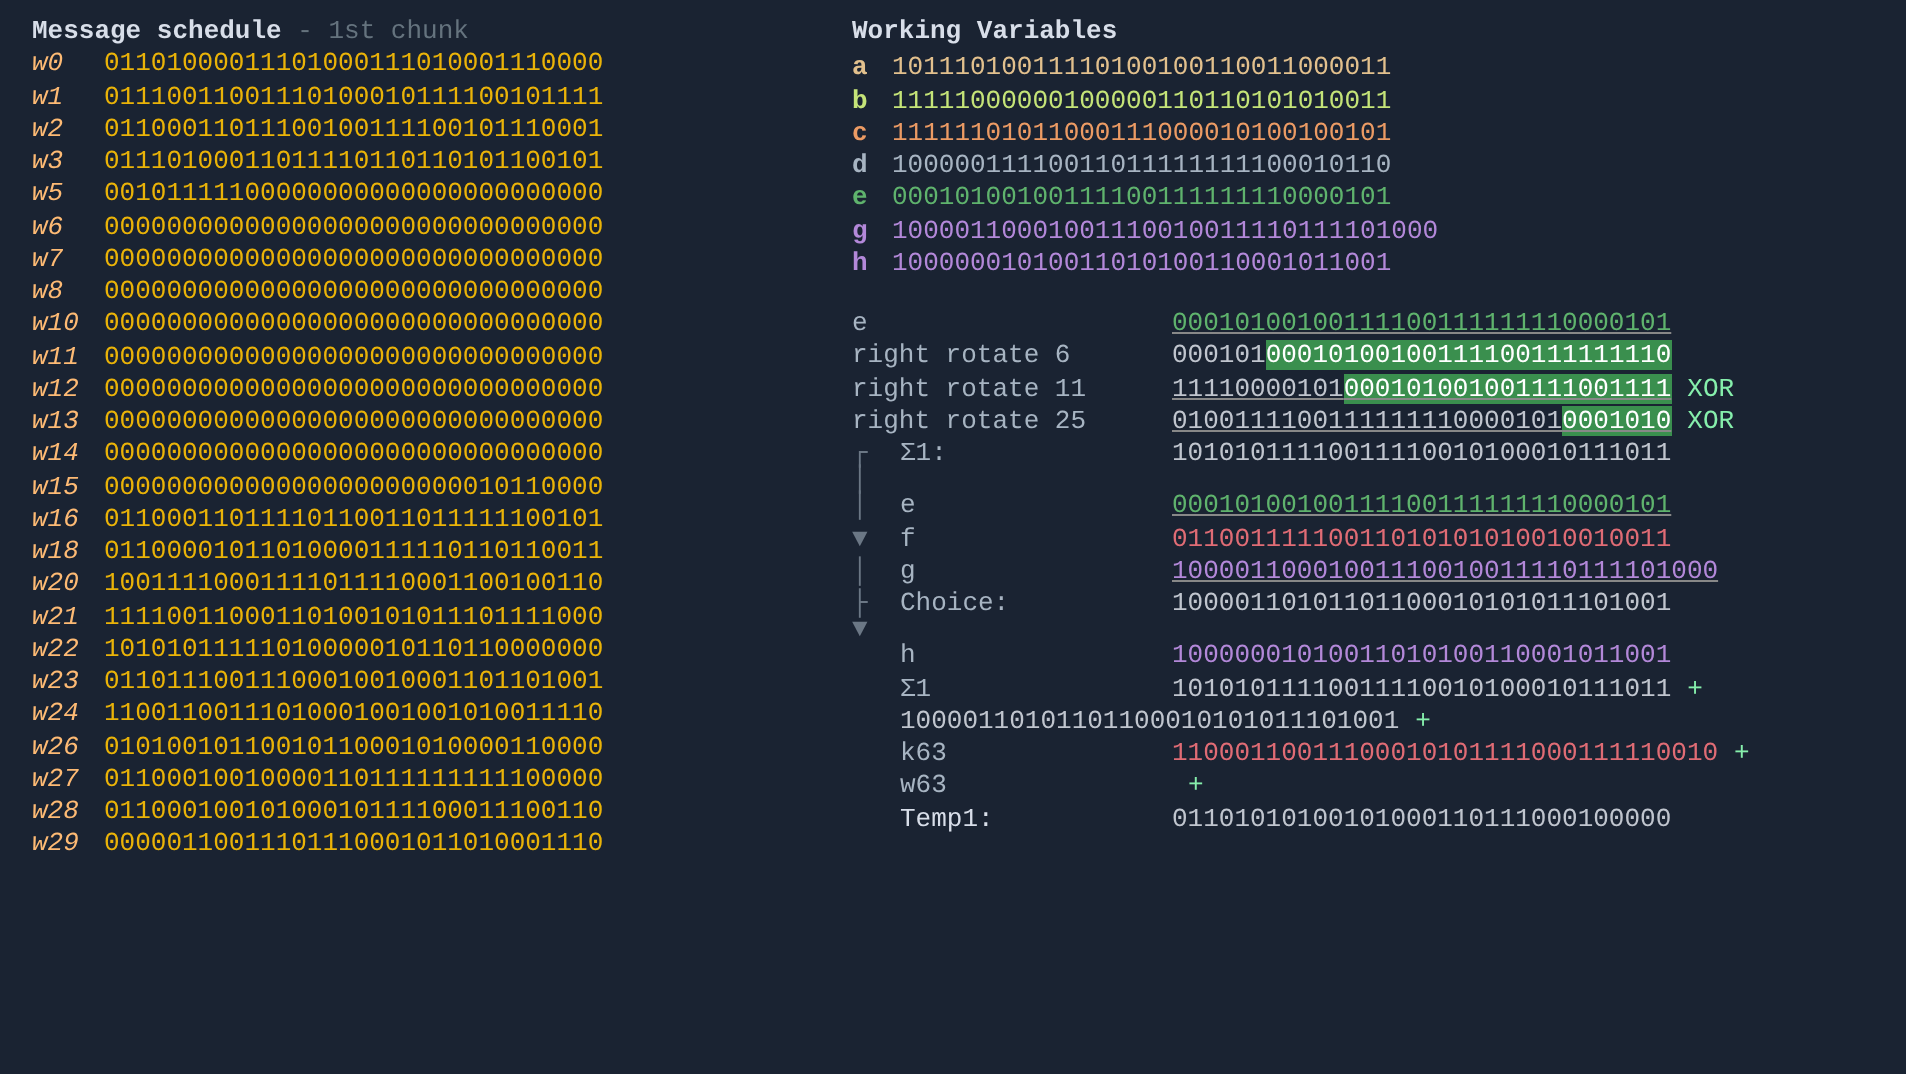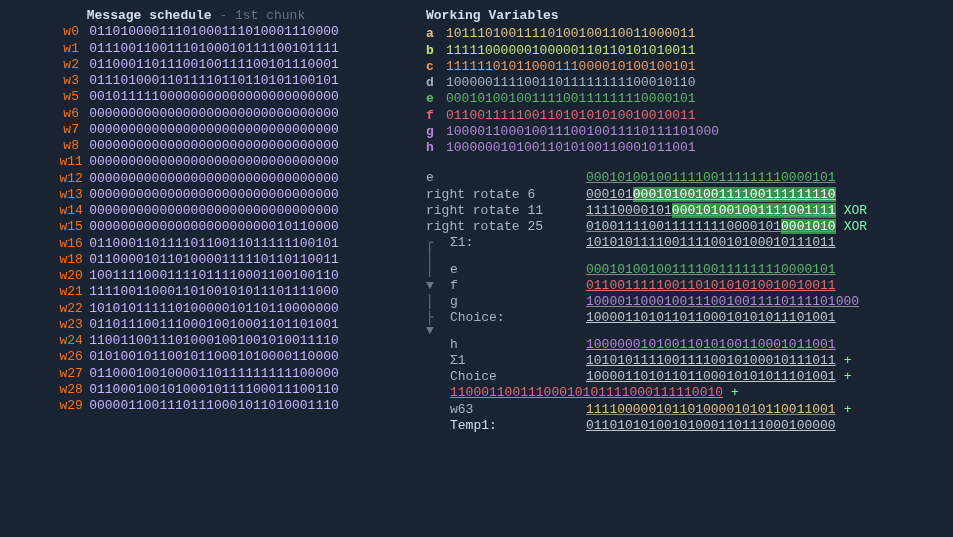--- a/index.html
+++ b/index.html
@@ -8,42 +8,42 @@
     color: #c0c5ce;
     font-family: 'Consolas', 'Monaco', 'Courier New', monospace;
     font-size: 13px;
     line-height: 1.25;
     padding: 8px 16px;
     width: 953px;
     height: 537px;
     overflow: hidden;
   }
   .main { display: flex; gap: 50px; }
-  .left { flex: 0 0 360px; text-align: center; }
+  .left { flex: 0 0 360px; }
   .right { flex: 1; }
   .title { color: #d8dee9; font-weight: bold; margin-bottom: 2px; }
   .subtitle { color: #65737e; font-weight: normal; }
   .row { white-space: nowrap; }
-  .wlabel { color: #f97316; display: inline-block; width: 36px; }
-  .wval { color: #c4b5fd; margin-top: 40px; }
+  .wlabel { color: #fdba74; display: inline-block; width: 36px; font-style: italic; }
+  .wval { color: #eab308; margin-top: 40px; }
   .vlbl { display: inline-block; width: 20px; font-weight: bold; }
   .vval { }
   .c-a { color: #e2c08d; }
   .c-b { color: #c5e478; }
   .c-c { color: #ec9b64; }
   .c-d { color: #a7b4c2; }
   .c-e { color: #5fb36d; }
   .c-f { color: #e06c75; }
   .c-g { color: #b388d9; }
   .c-h { color: #b388d9; }
   .workvars { margin-bottom: 14px; font-family: Liberation Mono, monospace; }
   .calc { }
   .calc-row { display: flex; align-items: center; white-space: nowrap; }
   .calc-lbl { display: inline-block; width: 160px; color: #a7b4c2; }
-  .calc-val { display: inline; text-decoration: underline; }
+  .calc-val { display: inline; }
   .op { color: #86efac; margin-left: 8px; }
   .hl-e { background: #3a8f4e; color: #fff; padding: 0 0; }
   .ul { text-decoration: underline; text-decoration-color: #888; }
   .tree { display: inline-block; width: 24px; text-align: left; color: #6b7785; }
   .arrow-down { color: #6b7785; }
 </style>
 </head>
 <body>
 
 <div class="main">
@@ -54,20 +54,21 @@
     </div>
     <div id="words-list">
         <div class="row"><span class="wlabel">w0</span><span class="wval">01101000011101000111010001110000</span></div>
         <div class="row"><span class="wlabel">w1</span><span class="wval">01110011001110100010111100101111</span></div>
         <div class="row"><span class="wlabel">w2</span><span class="wval">01100011011100100111100101110001</span></div>
         <div class="row"><span class="wlabel">w3</span><span class="wval">01110100011011110110110101100101</span></div>
         <div class="row"><span class="wlabel">w5</span><span class="wval">00101111100000000000000000000000</span></div>
         <div class="row"><span class="wlabel">w6</span><span class="wval">00000000000000000000000000000000</span></div>
         <div class="row"><span class="wlabel">w7</span><span class="wval">00000000000000000000000000000000</span></div>
         <div class="row"><span class="wlabel">w8</span><span class="wval">00000000000000000000000000000000</span></div>
+        <div class="row"><span class="wlabel">w10</span><span class="wval">00000000000000000000000000000000</span></div>
         <div class="row"><span class="wlabel">w11</span><span class="wval">00000000000000000000000000000000</span></div>
         <div class="row"><span class="wlabel">w12</span><span class="wval">00000000000000000000000000000000</span></div>
         <div class="row"><span class="wlabel">w13</span><span class="wval">00000000000000000000000000000000</span></div>
         <div class="row"><span class="wlabel">w14</span><span class="wval">00000000000000000000000000000000</span></div>
         <div class="row"><span class="wlabel">w15</span><span class="wval">00000000000000000000000010110000</span></div>
         <div class="row"><span class="wlabel">w16</span><span class="wval">01100011011110110011011111100101</span></div>
         <div class="row"><span class="wlabel">w18</span><span class="wval">01100001011010000111110110110011</span></div>
         <div class="row"><span class="wlabel">w20</span><span class="wval">10011110001111011110001100100110</span></div>
         <div class="row"><span class="wlabel">w21</span><span class="wval">11110011000110100101011101111000</span></div>
         <div class="row"><span class="wlabel">w22</span><span class="wval">10101011111010000010110110000000</span></div>
@@ -81,21 +82,20 @@
   </div>
 
   <div class="right">
     <div class="title">Working Variables</div>
     <div class="workvars" id="vars-list">
         <div class="row"><span class="vlbl c-a">a</span><span class="vval c-a">10111010011110100100110011000011</span></div>
         <div class="row"><span class="vlbl c-b">b</span><span class="vval c-b">11111000000100000110110101010011</span></div>
         <div class="row"><span class="vlbl c-c">c</span><span class="vval c-c">11111101011000111000010100100101</span></div>
         <div class="row"><span class="vlbl c-d">d</span><span class="vval c-d">10000011110011011111111100010110</span></div>
         <div class="row"><span class="vlbl c-e">e</span><span class="vval c-e">00010100100111100111111110000101</span></div>
-        <div class="row"><span class="vlbl c-f">f</span><span class="vval c-f">01100111110011010101010010010011</span></div>
         <div class="row"><span class="vlbl c-g">g</span><span class="vval c-g">10000110001001110010011110111101000</span></div>
         <div class="row"><span class="vlbl c-h">h</span><span class="vval c-h">10000001010011010100110001011001</span></div>
       </div>
 
     <div class="calc">
 
       <div class="calc-row">
         <span class="calc-lbl c-e">e</span>
         <span class="calc-val c-e ul">00010100100111100111111110000101</span>
       </div>
@@ -161,35 +161,34 @@
 
       <div class="calc-row">
         <span class="tree"></span>
         <span class="calc-lbl" style="width:136px">Σ1</span>
         <span class="calc-val">10101011110011110010100010111011</span>
         <span class="op">+</span>
       </div>
 
       <div class="calc-row">
         <span class="tree"></span>
-        <span class="calc-lbl" style="width:136px">Choice</span>
         <span class="calc-val">10000110101101100010101011101001</span>
         <span class="op">+</span>
       </div>
 
       <div class="calc-row">
         <span class="tree"></span>
+        <span class="calc-lbl c-f" style="width:136px">k63</span>
         <span class="calc-val c-f">11000110011100010101111000111110010</span>
         <span class="op">+</span>
       </div>
 
       <div class="calc-row">
         <span class="tree"></span>
         <span class="calc-lbl c-a" style="width:136px">w63</span>
-        <span class="calc-val c-a ul">11110000010110100001010110011001</span>
         <span class="op">+</span>
       </div>
 
       <div class="calc-row">
         <span class="tree"></span>
         <span class="calc-lbl" style="width:136px;color:#d8dee9">Temp1:</span>
         <span class="calc-val">01101010100101000110111000100000</span>
       </div>
     </div>
   </div>

